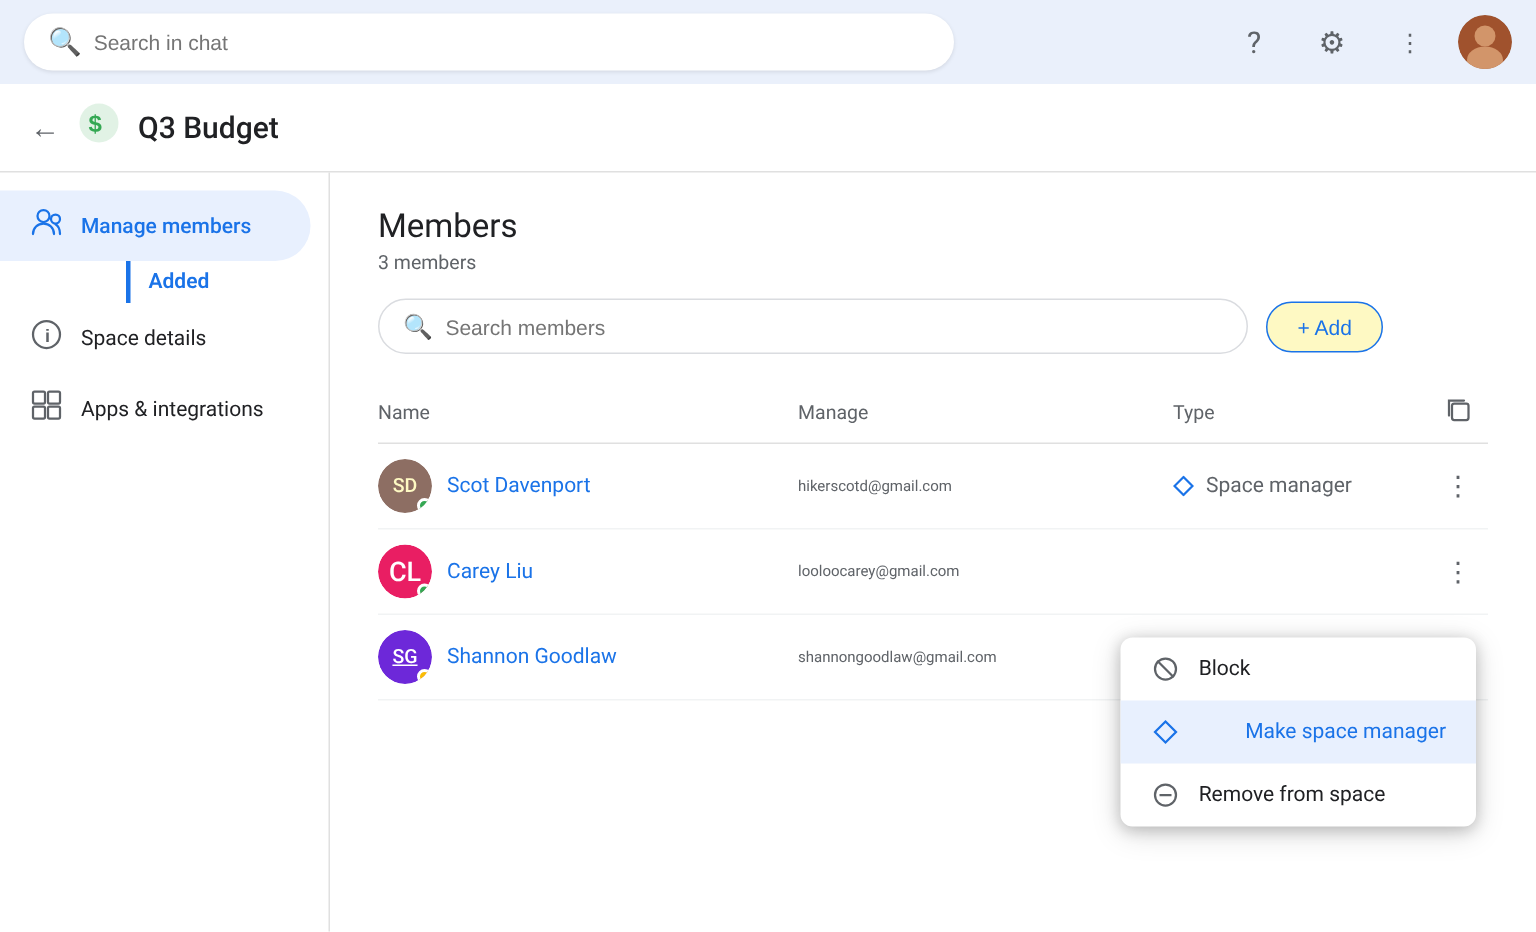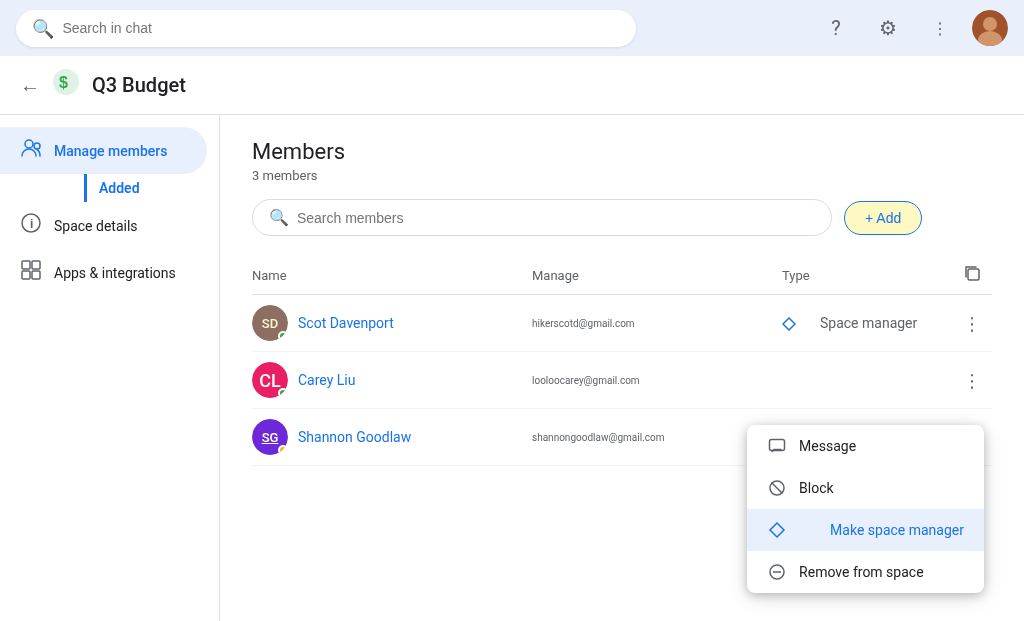--- a/index.html
+++ b/index.html
@@ -71,21 +71,21 @@
     .col-action { flex: 0 0 40px; display: flex; justify-content: center; align-items: center; }
 
     .table-row { display: flex; align-items: center; padding: 10px 0; border-bottom: 1px solid #f1f3f4; }
     .member-name-cell { flex: 0 0 280px; display: flex; align-items: center; gap: 10px; }
     .member-avatar { width: 36px; height: 36px; border-radius: 50%; overflow: hidden; flex-shrink: 0; position: relative; }
     .member-status-dot { width: 10px; height: 10px; border-radius: 50%; position: absolute; bottom: 0; right: 0; border: 2px solid #fff; }
     .dot-green { background: #34a853; }
     .dot-orange { background: #fbbc04; }
     .member-name { font-size: 14px; color: #1a73e8; cursor: pointer; }
     .col-email-cell { flex: 0 0 250px; font-size: 10px; color: #5f6368; }
-    .col-type-cell { flex: 1; display: flex; align-items: center; gap: 24px; font-size: 14px; color: #5f6368; }
+    .col-type-cell { flex: 1; display: flex; align-items: center; gap: 8px; font-size: 14px; color: #5f6368; }
     .type-diamond { color: #1a73e8; font-size: 14px; }
     .col-action-cell { flex: 0 0 40px; display: flex; justify-content: center; }
     .more-btn { width: 32px; height: 32px; border-radius: 50%; display: flex; align-items: center; justify-content: center; cursor: pointer; color: #5f6368; font-size: 18px; }
 
     
     .copy-icon { cursor: pointer; color: #5f6368; font-size: 18px; }
 
     
     .context-menu {
       position: absolute; right: 40px; top: 310px; background: #fff; border-radius: 8px; box-shadow: 0 2px 10px rgba(0,0,0,0.2), 0 4px 20px rgba(0,0,0,0.15); min-width: 200px; z-index: 100; overflow: hidden;
@@ -248,47 +248,38 @@
       <div class="col-action-cell">
         <div class="more-btn">⋮</div>
       </div>
     </div>
       </div>
 
     <div class="context-menu">
       <div class="menu-item">
         <span class="menu-icon">
           <svg width="18" height="18" viewBox="0 0 18 18" fill="none">
-            <rect x="1.5" y="2.5" width="15" height="11" rx="2" stroke="#5f6368" stroke-width="1.5"></rect>
-            <path d="M4 14.5l2-2h7" stroke="#5f6368" stroke-width="1.5" stroke-linecap="round"></path>
-          </svg>
-        </span>
-        <span>Message</span>
+            <circle cx="9" cy="9" r="7" stroke="#5f6368" stroke-width="1.5"></circle>
+            <line x1="3.5" y1="3.5" x2="14.5" y2="14.5" stroke="#5f6368" stroke-width="1.5"></line>
+          </svg>
+        </span>
+        <span>Block</span>
+      </div>
+      <div class="menu-item highlighted">
+        <span class="menu-icon">
+          <svg width="18" height="18" viewBox="0 0 18 18" fill="none">
+            <path d="M9 2L16 9L9 16L2 9Z" stroke="#1a73e8" stroke-width="1.5"></path>
+          </svg>
+        </span>
+        <span>Make space manager</span>
       </div>
       <div class="menu-item">
         <span class="menu-icon">
           <svg width="18" height="18" viewBox="0 0 18 18" fill="none">
             <circle cx="9" cy="9" r="7" stroke="#5f6368" stroke-width="1.5"></circle>
-            <line x1="3.5" y1="3.5" x2="14.5" y2="14.5" stroke="#5f6368" stroke-width="1.5"></line>
-          </svg>
-        </span>
-        <span>Block</span>
-      </div>
-      <div class="menu-item highlighted">
-        <span class="menu-icon">
-          <svg width="18" height="18" viewBox="0 0 18 18" fill="none">
-            <path d="M9 2L16 9L9 16L2 9Z" stroke="#1a73e8" stroke-width="1.5"></path>
-          </svg>
-        </span>
-        <span>Make space manager</span>
-      </div>
-      <div class="menu-item">
-        <span class="menu-icon">
-          <svg width="18" height="18" viewBox="0 0 18 18" fill="none">
-            <circle cx="9" cy="9" r="7" stroke="#5f6368" stroke-width="1.5"></circle>
             <line x1="5" y1="9" x2="13" y2="9" stroke="#5f6368" stroke-width="1.5"></line>
           </svg>
         </span>
         <span>Remove from space</span>
       </div>
     </div>
 
   </div>
 </div>
 

